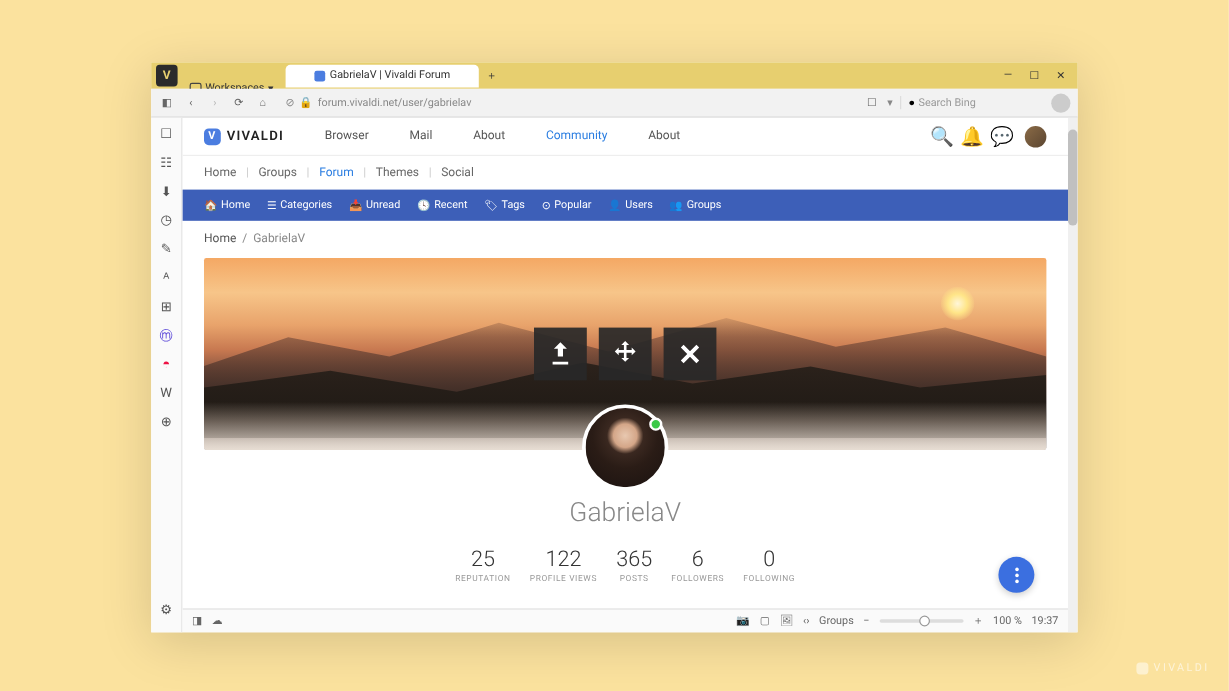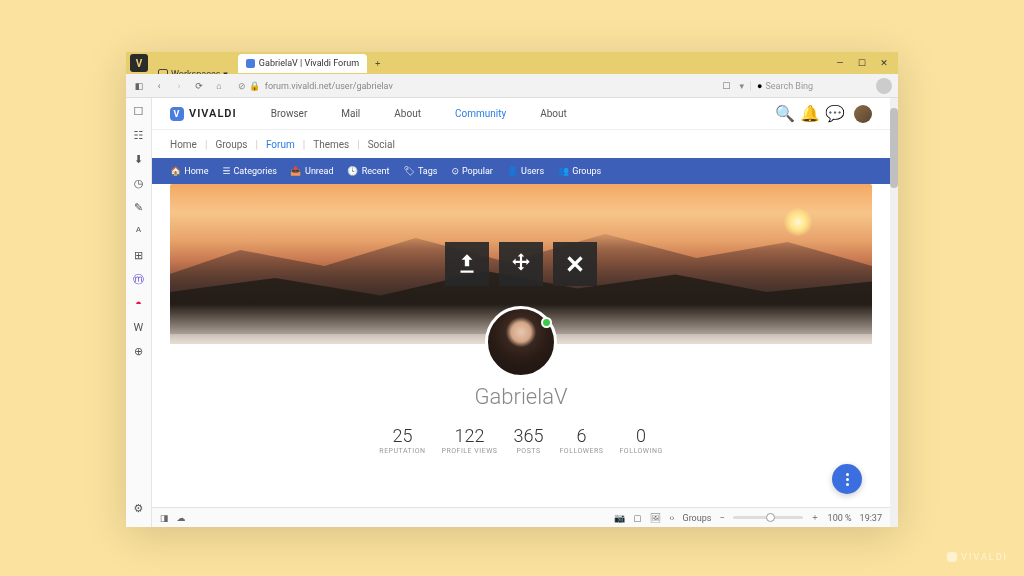--- a/index.html
+++ b/index.html
@@ -3,21 +3,21 @@
 <meta charset="utf-8">
 <style>
 * { margin: 0; padding: 0; box-sizing: border-box; font-family: -apple-system, BlinkMacSystemFont, 'Segoe UI', Roboto, sans-serif; }
 body { background: #fbe29e; width: 1024px; height: 576px; overflow: hidden; position: relative; }
 .window { position: absolute; left: 126px; top: 52px; width: 772px; height: 475px; background: #fff; box-shadow: 0 8px 40px rgba(0,0,0,.15); display: flex; flex-direction: column; }
 .tabbar { height: 22px; background: #e7cf6f; display: flex; align-items: center; font-size: 9px; color: #333; }
 .tabbar-left { display: flex; align-items: center; }
 .v-logo { width: 18px; height: 18px; background: #2b2b2b; border-radius: 3px; margin: 0 4px; display: flex; align-items: center; justify-content: center; color: #e7cf6f; font-weight: bold; font-size: 10px; }
 .workspaces-btn { display: flex; align-items: center; gap: 3px; padding: 2px 6px; font-size: 9px; margin-top: 22px; }
 .ws-ic { width: 10px; height: 10px; border: 1px solid #444; border-radius: 2px; }
-.tab { background: #fff; border-radius: 4px 4px 0 0; padding: 3px 8px; display: flex; align-items: center; gap: 4px; margin-left: 4px; height: 19px; }
+.tab { background: #fff; border-radius: 4px 4px 0 0; padding: 3px 24px; display: flex; align-items: center; gap: 4px; margin-left: 4px; height: 19px; }
 .tab-ic { width: 9px; height: 9px; border-radius: 2px; background: #4b7de0; }
 .tabbar-right { margin-left: auto; display: flex; align-items: center; gap: 10px; padding-right: 8px; }
 .win-ctrl { width: 12px; height: 12px; display: flex; align-items: center; justify-content: center; cursor: pointer; color:#333;}
 .addressbar { height: 24px; background: #f2f2f2; border-bottom: 1px solid #ddd; display: flex; align-items: center; padding: 0 6px; font-size: 9px; gap: 6px; }
 .nav-ic { width: 14px; height: 14px; display:flex;align-items:center;justify-content:center;color:#666;cursor:pointer;}
 .nav-ic.disabled{color:#bbb;}
 .url-box { flex: 1; display: flex; align-items: center; gap: 4px; padding: 2px 6px; }
 .url-text { color: #888; font-size: 9px; }
 .search-box { display:flex;align-items:center;gap:3px;border-left:1px solid #ddd;padding-left:6px;width:120px;}
 .avatar-tiny { width: 16px; height: 16px; border-radius: 50%; background: #ccc; }
@@ -200,20 +200,25 @@
         <div class="fb-item">
               <span>👤</span>
               <span>Users</span>
             </div>
         <div class="fb-item">
               <span>👥</span>
               <span>Groups</span>
             </div>
       </div>
 
+      <div class="breadcrumb">
+        <span class="bc-link">Home</span>
+        &nbsp;/&nbsp;
+        <span>GabrielaV</span>
+      </div>
 
       <div class="cover-area">
         <div class="cover">
           <div class="sun"></div>
           <div class="ridge ridge1"></div>
           <div class="ridge ridge2"></div>
           <div class="fog"></div>
           <div class="cover-tools">
             <div class="ctool">
               <svg viewBox="0 0 24 24">

